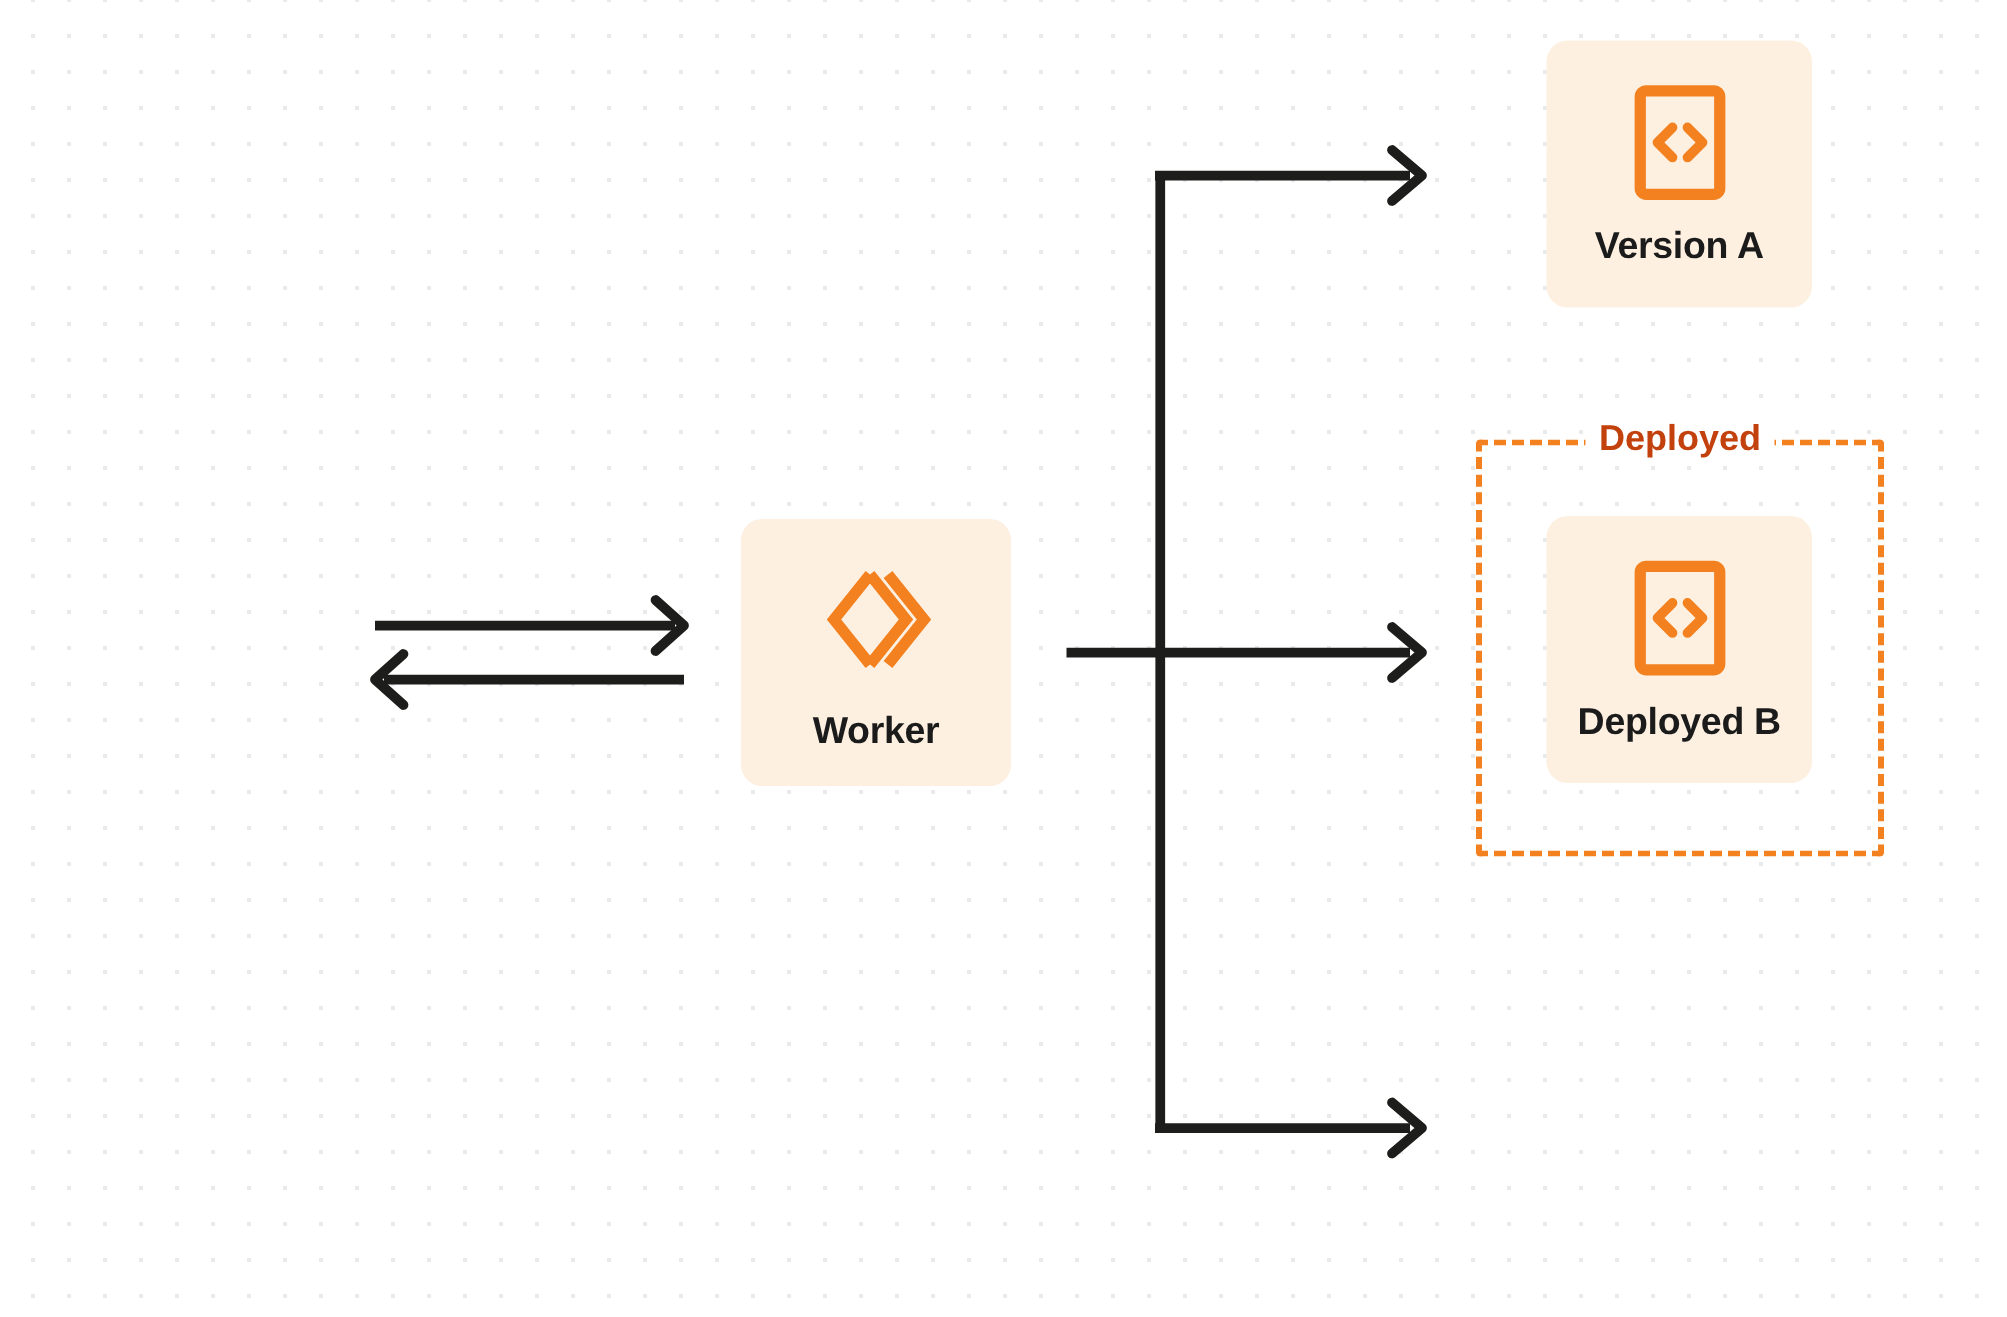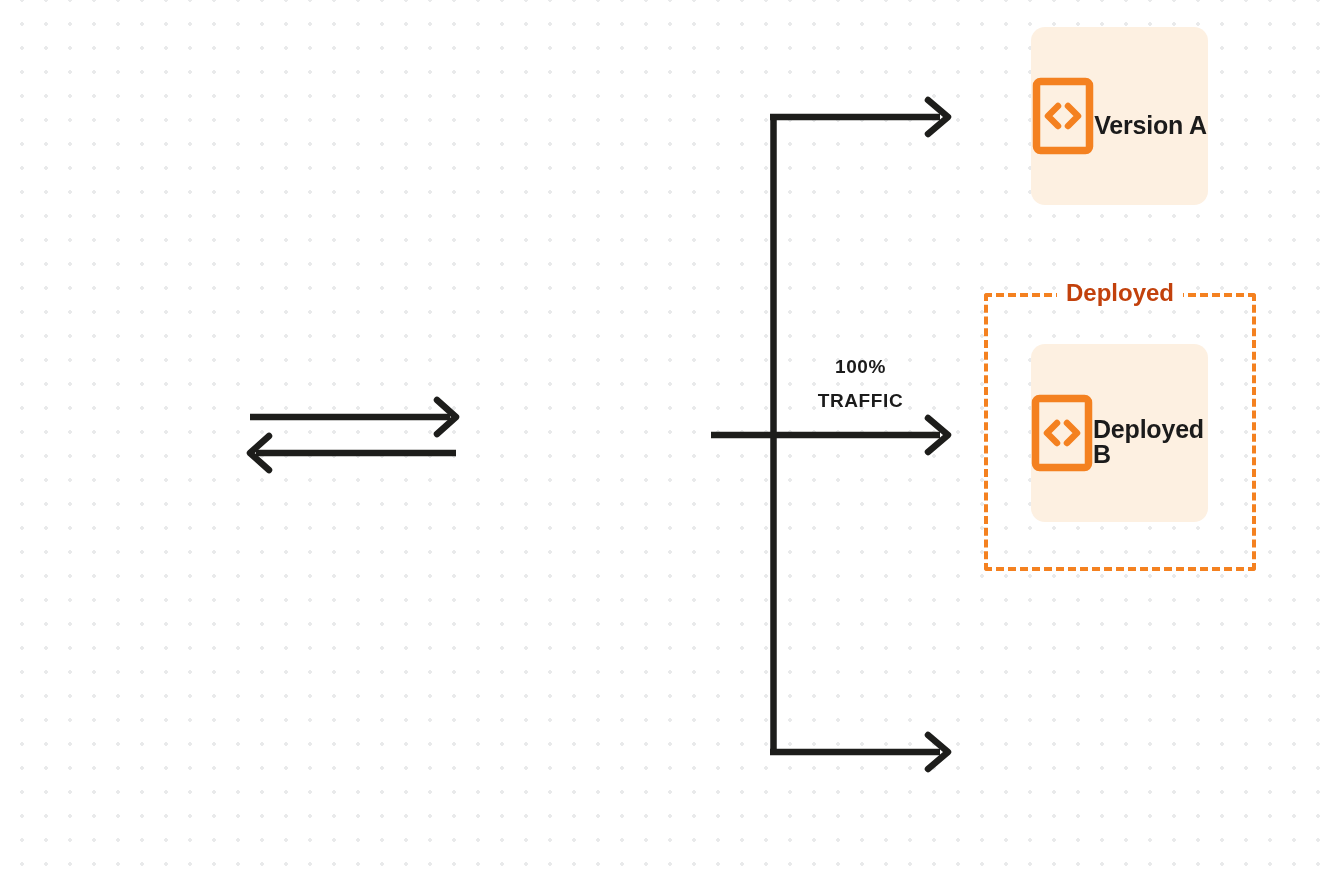--- a/index.html
+++ b/index.html
@@ -18,21 +18,21 @@
     overflow: hidden;
     font-family: "Liberation Sans", sans-serif;
     -webkit-font-smoothing: antialiased;
   }
 
   
   .node {
     position: absolute;
     border-radius: 14px;
     display: flex;
-    flex-direction: row;
+    flex-direction: column;
     align-items: center;
     justify-content: center;
     box-sizing: border-box;
   }
   .node-label {
     font-size: 25px;
     font-weight: 700;
     color: #1b1b1b;
     letter-spacing: -0.2px;
     line-height: 1;
@@ -150,26 +150,32 @@
         <polyline points="928,418 948,435 928,452" stroke-linecap="round" stroke-linejoin="round"></polyline>
       </g>
 
       <g>
         <line x1="770" y1="752" x2="940" y2="752"></line>
         <polyline points="928,735 948,752 928,769" stroke-linecap="round" stroke-linejoin="round"></polyline>
       </g>
     </g>
   </svg>
 
-  <div class="traffic-label">
-    <div>100%</div>
-    <div>TRAFFIC</div>
-  </div>
-
-
+
+
+  <div class="node worker-node">
+    <span class="icon-wrap">
+      <svg width="84" height="84" viewBox="0 0 84 84" fill="none">
+        <path d="M38 12 L14 42 L38 72" stroke="#f48120" stroke-width="7.5" stroke-linecap="butt" stroke-linejoin="miter" fill="none"></path>
+        <path d="M38 12 L62 42 L38 72" stroke="#f48120" stroke-width="7.5" stroke-linecap="butt" stroke-linejoin="miter" fill="none"></path>
+        <path d="M50 12 L74 42 L50 72" stroke="#f48120" stroke-width="7.5" stroke-linecap="butt" stroke-linejoin="miter" fill="none"></path>
+      </svg>
+    </span>
+    <span class="node-label">Worker</span>
+  </div>
 
   <div class="node version-node version-a">
     <span class="icon-wrap">
       <svg width="62" height="78" viewBox="0 0 62 78" fill="none">
         <rect x="4.5" y="4.5" width="53" height="69" rx="4" stroke="#f48120" stroke-width="7.5" fill="none"></rect>
         <polyline points="26,29 16,39 26,49" stroke="#f48120" stroke-width="6.5" stroke-linecap="round" stroke-linejoin="round" fill="none"></polyline>
         <polyline points="36,29 46,39 36,49" stroke="#f48120" stroke-width="6.5" stroke-linecap="round" stroke-linejoin="round" fill="none"></polyline>
       </svg>
     </span>
     <span class="node-label">Version A</span>

